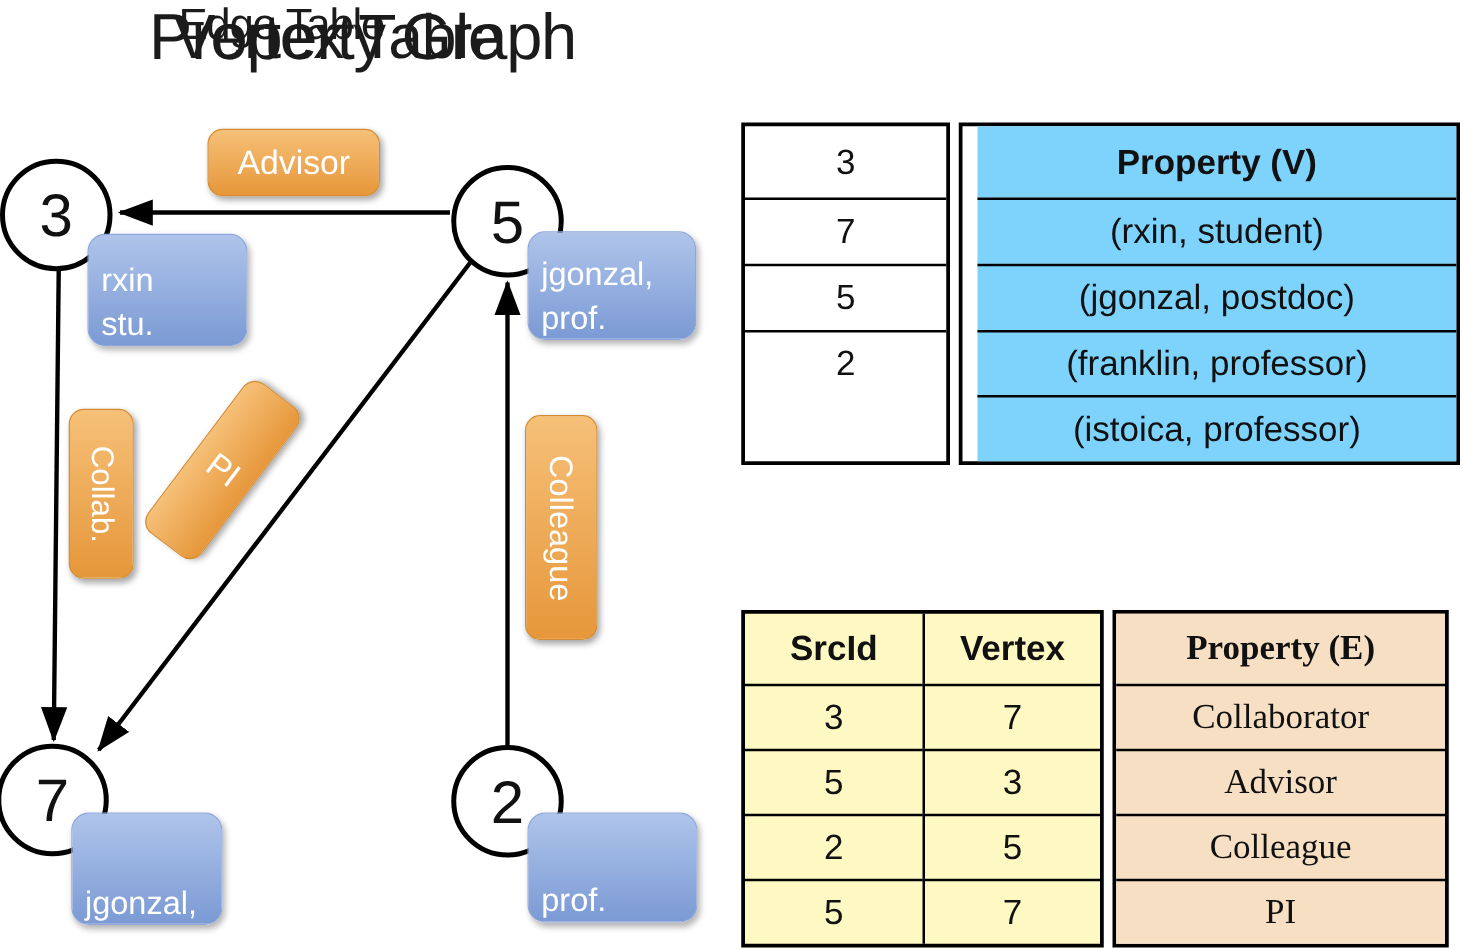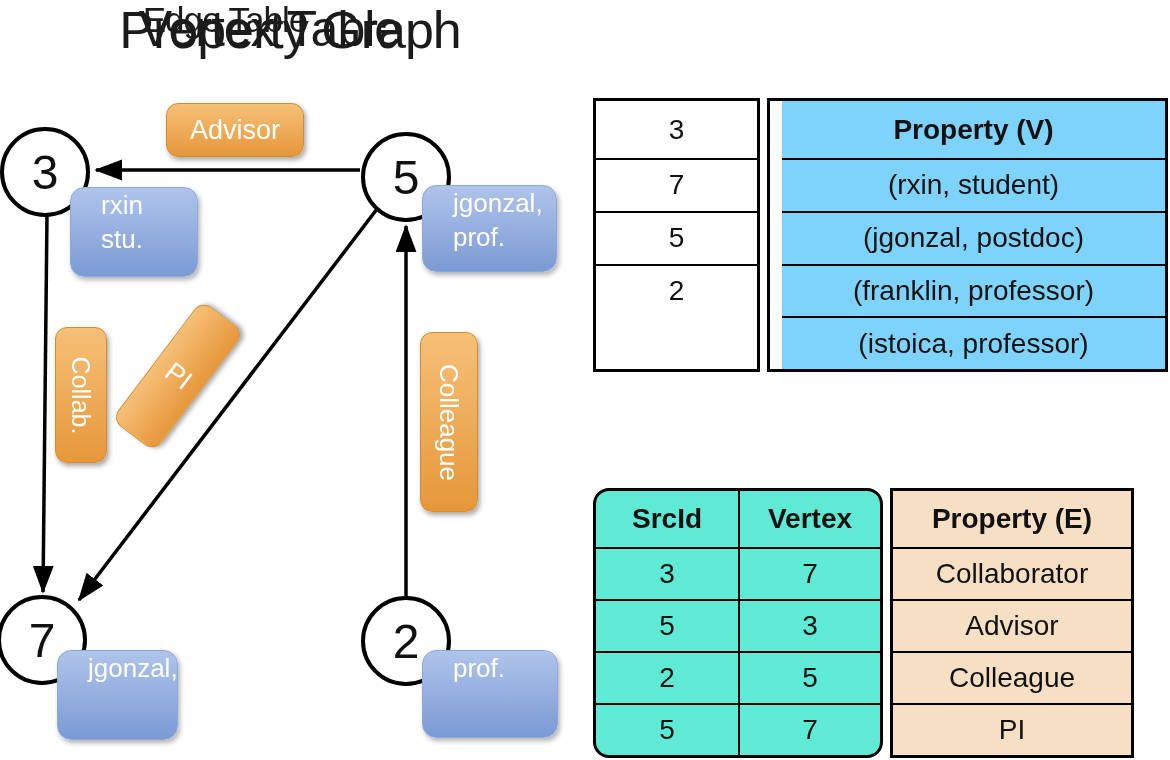--- a/index.html
+++ b/index.html
@@ -20,21 +20,21 @@
 
   
   #graph-panel { position:absolute; left:0; top:0; width:580px; height:760px; }
   #graph-svg   { position:absolute; left:0; top:0; }
 
   .vprop {
     position:absolute; border-radius:14px; color:#fff; font-size:26px; line-height:1.32;
     background:linear-gradient(180deg,#afc4ea 0%, #7b9ad4 100%);
     border:1px solid #8fa8da;
     box-shadow:2px 3px 5px rgba(0,0,0,0.30);
-    display:flex; flex-direction:column; justify-content:flex-start; padding-left:30px;
+    display:flex; flex-direction:column; justify-content:flex-end; padding-left:10px;
   }
   #vprop-3 { left:70px;  top:187px; width:128px; height:90px; }
   #vprop-5 { left:422px; top:185px; width:135px; height:87px; }
   #vprop-7 { left:57px;  top:650px; width:121px; height:90px; }
   #vprop-2 { left:422px; top:650px; width:136px; height:88px; }
 
   .eprop {
     position:absolute; border-radius:12px; color:#fff;
     background:linear-gradient(180deg,#f6c078 0%, #e6973a 100%);
     border:1px solid #d38c31;
@@ -59,24 +59,24 @@
   .blue-bg { background:#7dd3fc;margin-left:12px; }
   .tan-bg  { background:#f7dfc4; }
 
   
   #vt-id   { left:593px; top:98px; width:167px; height:274px; grid-template-rows:57px repeat(4,1fr); background:#fff; }
   #vt-prop { left:767px; top:98px; width:401px; height:274px; grid-template-rows:57px repeat(4,1fr); }
 
   
   #et-src  { left:593px; top:488px; width:290px; height:270px;
              grid-template-columns:1fr 1fr; grid-template-rows:56px repeat(4,1fr);
-             grid-auto-flow:row; background:#5eead4;border-radius:16px; }
+             grid-auto-flow:row; background:#fef9c3; }
   #et-src .tcell.rightcol { border-left:2.5px solid #000; }
   #et-src .tcell.row0 { border-top:none; }
-  #et-prop { left:890px; top:488px; width:244px; height:270px; grid-template-rows:56px repeat(4,1fr); }
+  #et-prop { left:890px; top:488px; width:269px; height:270px; grid-template-rows:56px repeat(4,1fr);font-family:Liberation Serif, serif; }
 </style>
 </head>
 <body>
 
 <div id="title-graph" class="big-title">Property Graph</div>
 <div id="title-vertex" class="big-title">Vertex Table</div>
 <div id="title-edge" class="big-title">Edge Table</div>
 
 <div id="graph-panel">
 

